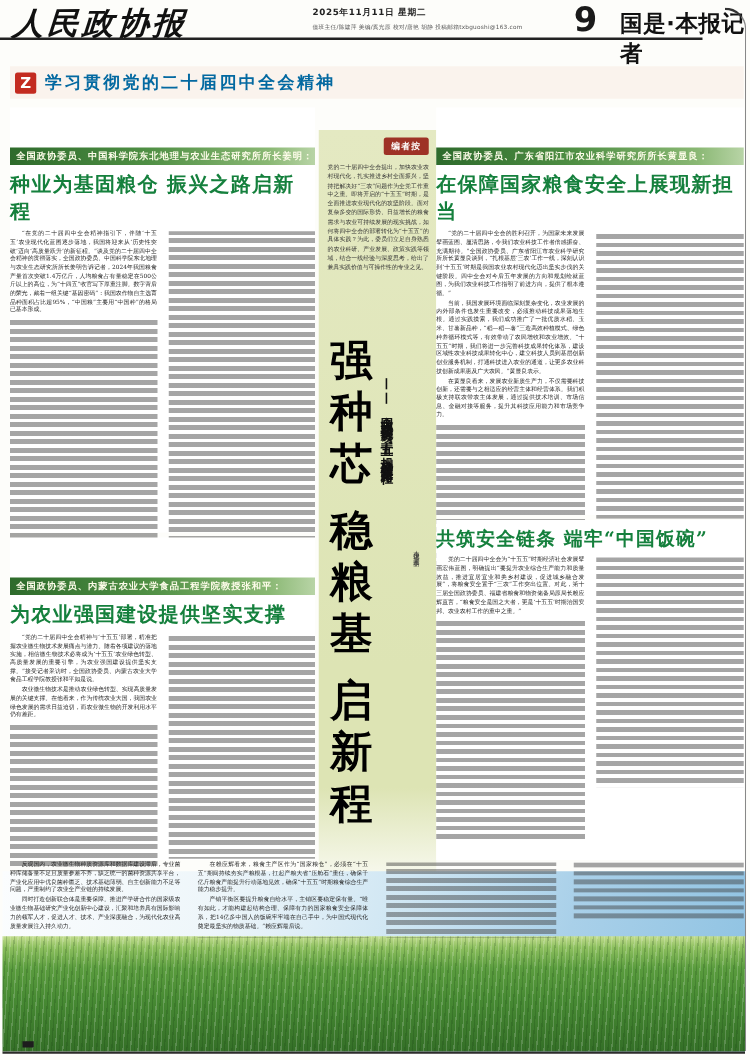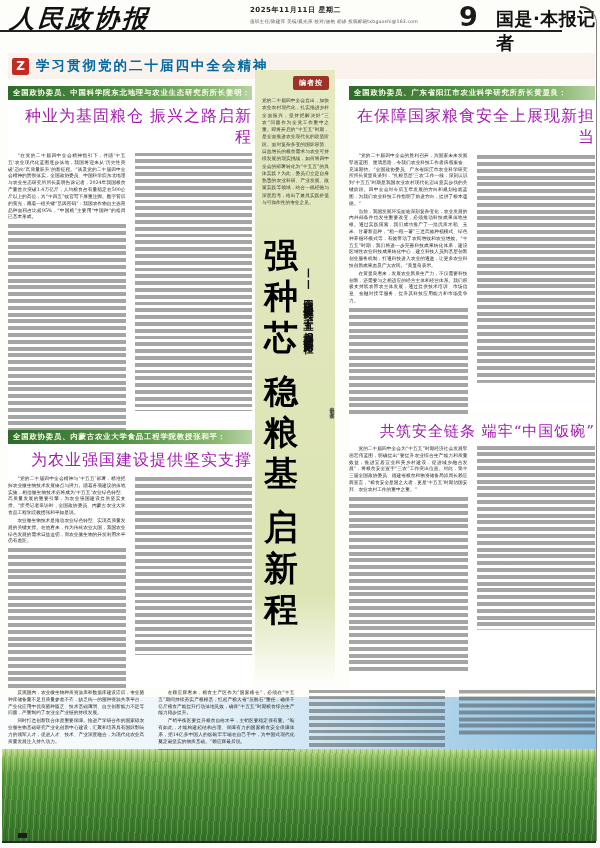--- a/index.html
+++ b/index.html
@@ -29,40 +29,40 @@
 
   
   .article { position:absolute; background:#fff; }
   .art-a { left:8px;   top:86px;  width:244px; height:340px; }
   .art-b { left:349px; top:86px;  width:246px; height:326px; }
   .art-c { left:8px;   top:430px; width:244px; height:258px; }
   .art-d { left:349px; top:416px; width:246px; height:272px; }
 
   .kicker { height:14px; line-height:14px; padding:0 5px; white-space:nowrap; overflow:hidden;
     font-size:7.4px; font-weight:700; color:#fdfce9; letter-spacing:.8px;
-    background:linear-gradient(90deg,#2e6b2c 0%,#4f8f44 45%,#8ab874 85%,#b8d4a6 100%); }
-  .art-title { font-family:"DejaVu Serif", serif; font-size:16px; font-weight:400; color:#a21caf;
-    text-align:right; letter-spacing:1px; margin:6px 0 5px; }
+    background:linear-gradient(90deg,#2e6b2c 0%,#4f8f44 45%,#8ab874 85%,#b8d4a6 100%);margin-top:32px; }
+  .art-title { font-family:"DejaVu Serif", serif; font-size:16px; font-weight:700; color:#15803d;
+    text-align:left; letter-spacing:1px; margin:6px 0 5px; }
   .art-d .art-title { font-size:15px; }
   .art-body { column-gap:9px; column-count:2; column-fill:auto; text-align:justify;
     font-family:"DejaVu Serif", serif; font-size:4.7px; line-height:1.45; color:#262626; }
   .art-a .art-body { height:290px; }
   .art-b .art-body { height:282px; }
   .art-c .art-body { height:214px; }
   .art-d .art-body { height:228px; }
   .art-body p { text-indent:2em; margin-bottom:1px; }
 
   
   .greek { margin-top:2px; opacity:.46;
     background-image:repeating-linear-gradient(180deg, transparent 0 1.2px, #3c3c3c 1.2px 5.1px, transparent 5.1px 6.8px); }
   .gk-a { height:478px; } .gk-b { height:358px; } .gk-c { height:322px; } .gk-d { height:362px; }
   .gk-band { height:108px; }
 
   
-  .strip { position:absolute; left:255px; top:70px; width:80px; height:612px;
+  .strip { position:absolute; left:255px; top:104px; width:94px; height:612px;
     background:linear-gradient(180deg,#e4e9c2 0%,#dde4b4 70%,#dde4b4 86%, rgba(221,228,180,0) 100%);text-decoration:underline; }
   .note-tag { position:absolute; right:6px; top:6px; background:#9e3226; color:#fff;
     font-size:7px; font-weight:700; letter-spacing:1px; padding:2px 6px; border-radius:2px; }
   .note-text { position:absolute; top:27px; left:7px; right:6px; font-size:4.7px; line-height:1.55;
     text-align:justify; color:#333; font-family:"DejaVu Serif", serif; }
   .vhead { position:absolute; left:4px; top:168px; width:44px; display:flex; flex-direction:column;
     align-items:center; }
   .vhead span { font-size:34px; line-height:1; font-weight:900; color:#000; margin-bottom:7px;
     font-family:"DejaVu Sans", sans-serif; }
   .vhead span:nth-child(3), .vhead span:nth-child(6) { margin-bottom:20px; }

